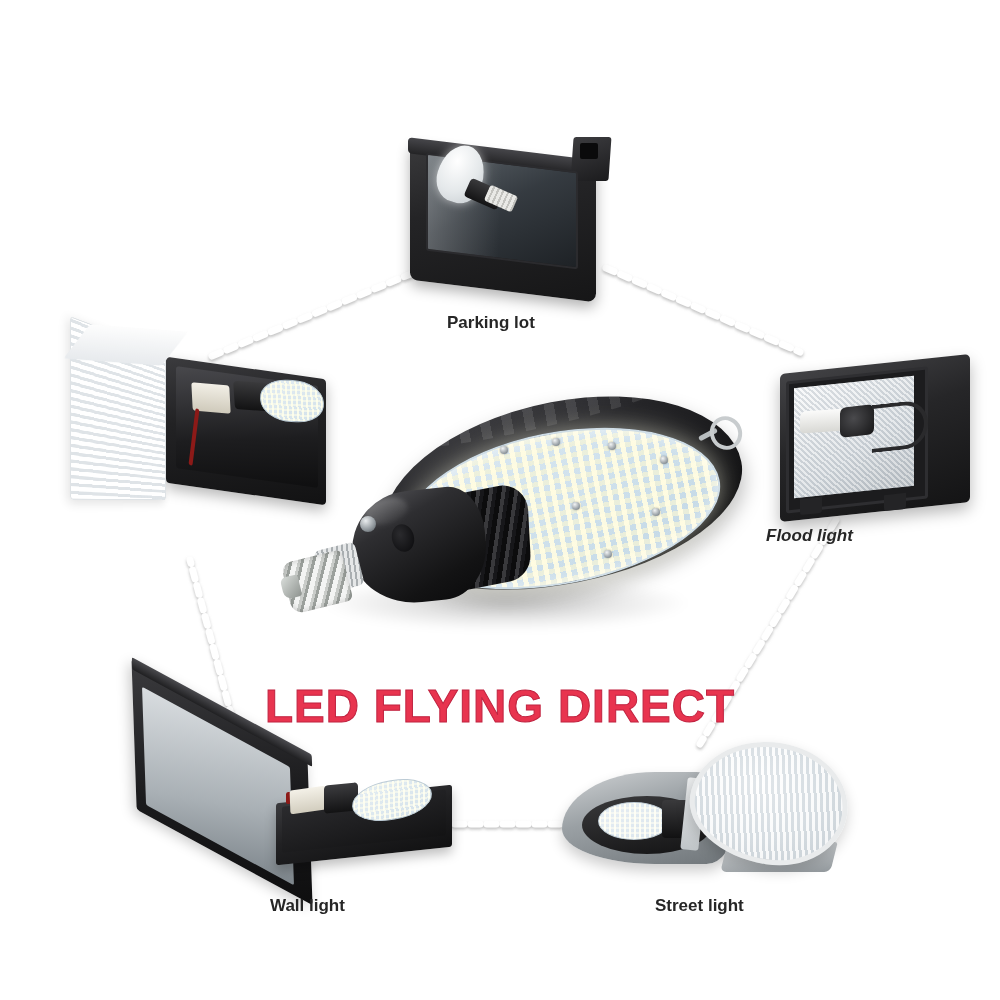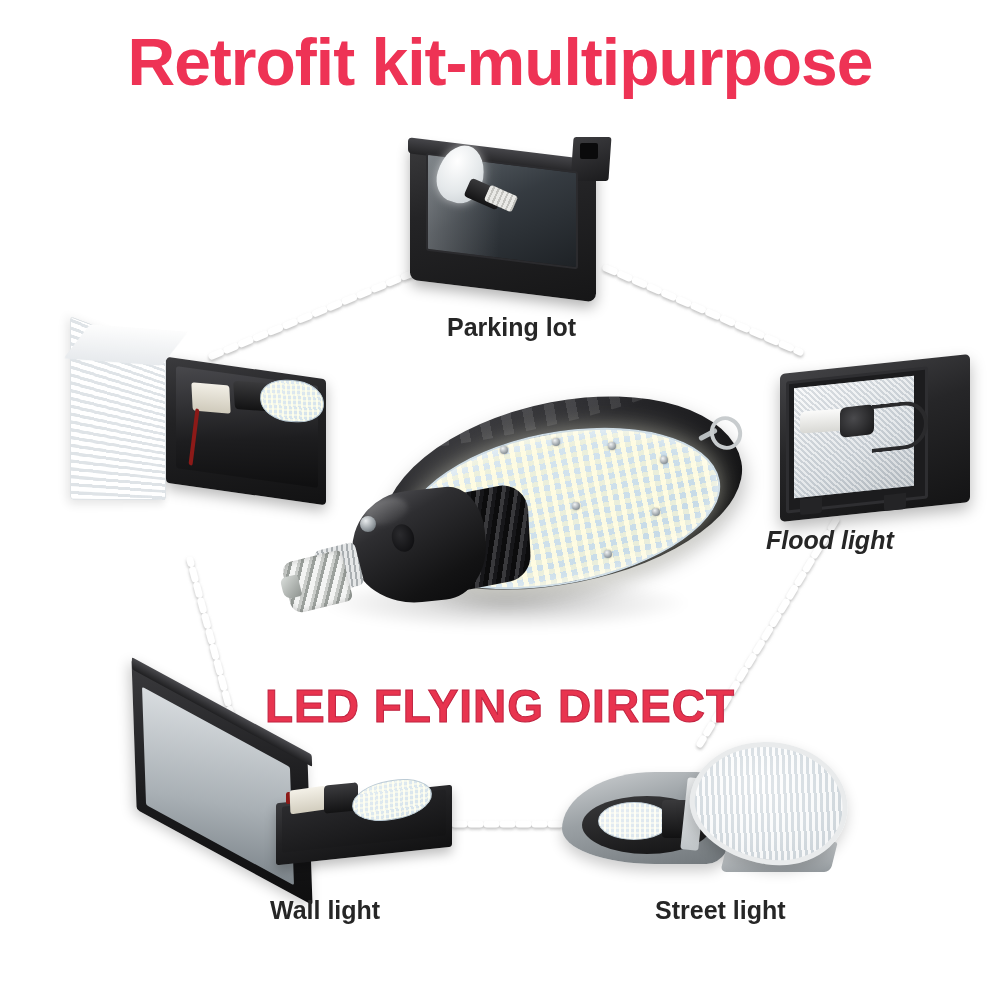--- a/index.html
+++ b/index.html
@@ -35,21 +35,21 @@
     letter-spacing:1px;
     color:#e8344f;
     -webkit-text-stroke:1px #c02340;
     line-height:1;
     white-space:nowrap;
     z-index:4;
   }
   
   .lbl{
     position:absolute;
-    font-size:25px;
+    font-size:17px;
     font-weight:bold;
     color:#262626;
     white-space:nowrap;
     z-index:6;
   }
   #lbl-parking{left:447px;top:313px;}
   #lbl-ceiling{left:108px;top:538px;}
   #lbl-flood  {left:766px;top:526px;font-style:italic;}
   #lbl-wall   {left:270px;top:896px;}
   #lbl-street {left:623px;top:896px;margin-left:32px;}
@@ -418,21 +418,20 @@
     position:absolute;left:128px;top:8px;width:250px;height:22px;
     background:repeating-linear-gradient(92deg,rgba(255,255,255,.10) 0 10px,rgba(255,255,255,0) 10px 22px);
     border-radius:50%;transform:rotate(-13deg);
   }
 </style>
 </head>
 <body>
 
 <div id="poster">
 
-  <div id="headline">Retrofit kit-multipurpose</div>
 
   <svg id="links" viewBox="0 0 1000 1000" xmlns="http://www.w3.org/2000/svg">
     <defs>
       <filter id="softshadow" x="-50%" y="-50%" width="200%" height="200%">
         <feDropShadow dx="0" dy="2" stdDeviation="1.6" flood-color="#b8b8b8" flood-opacity="0.85"></feDropShadow>
       </filter>
     </defs>
     <g fill="none" stroke="#ffffff" stroke-width="7" stroke-linecap="round" stroke-dasharray="9 7" filter="url(#softshadow)">
 
       <path d="M212,356 L430,266"></path>

